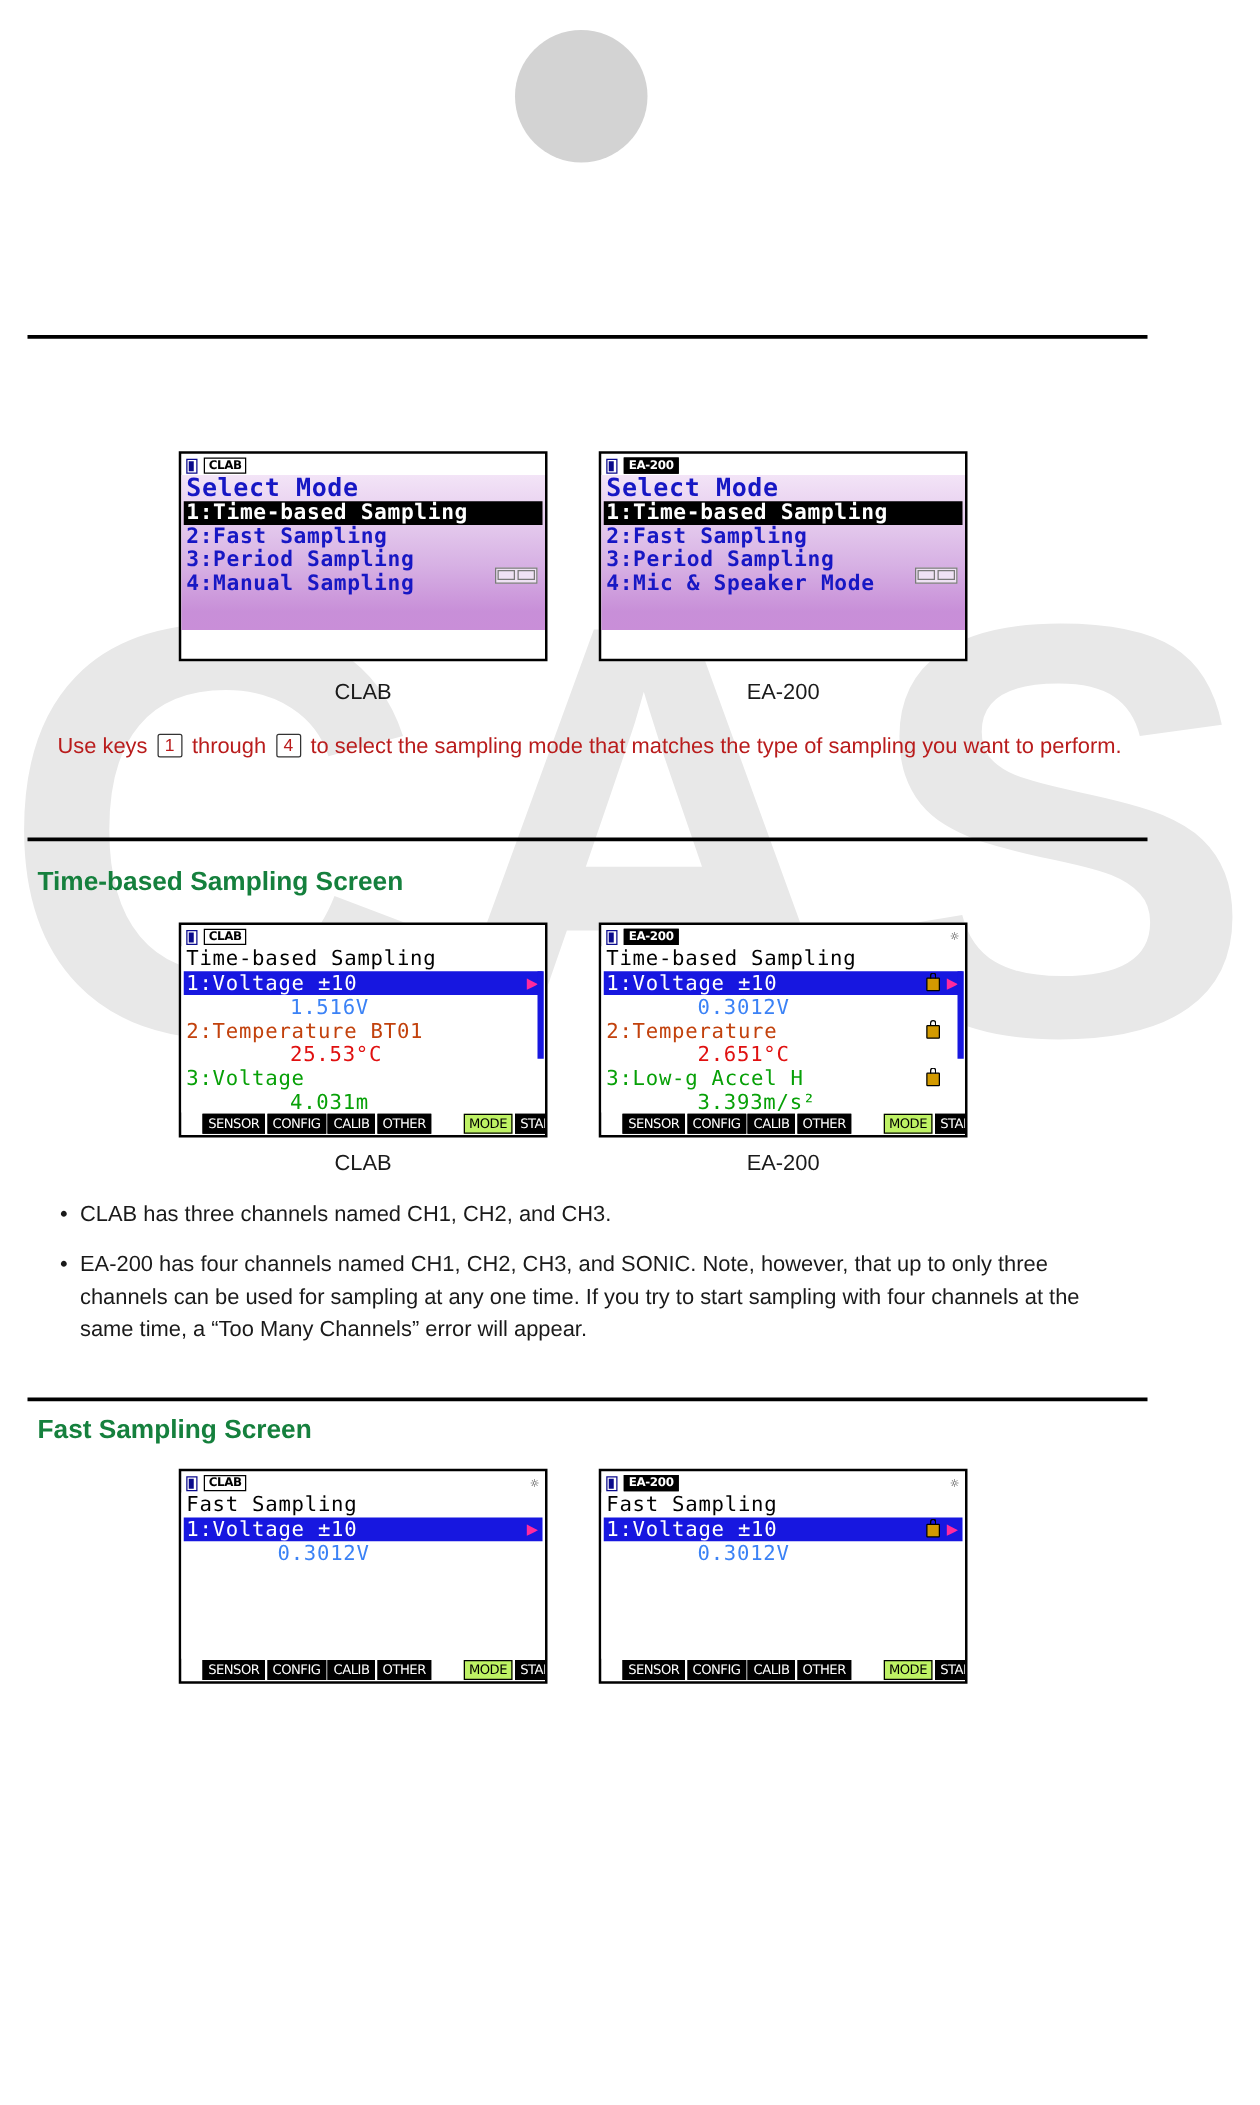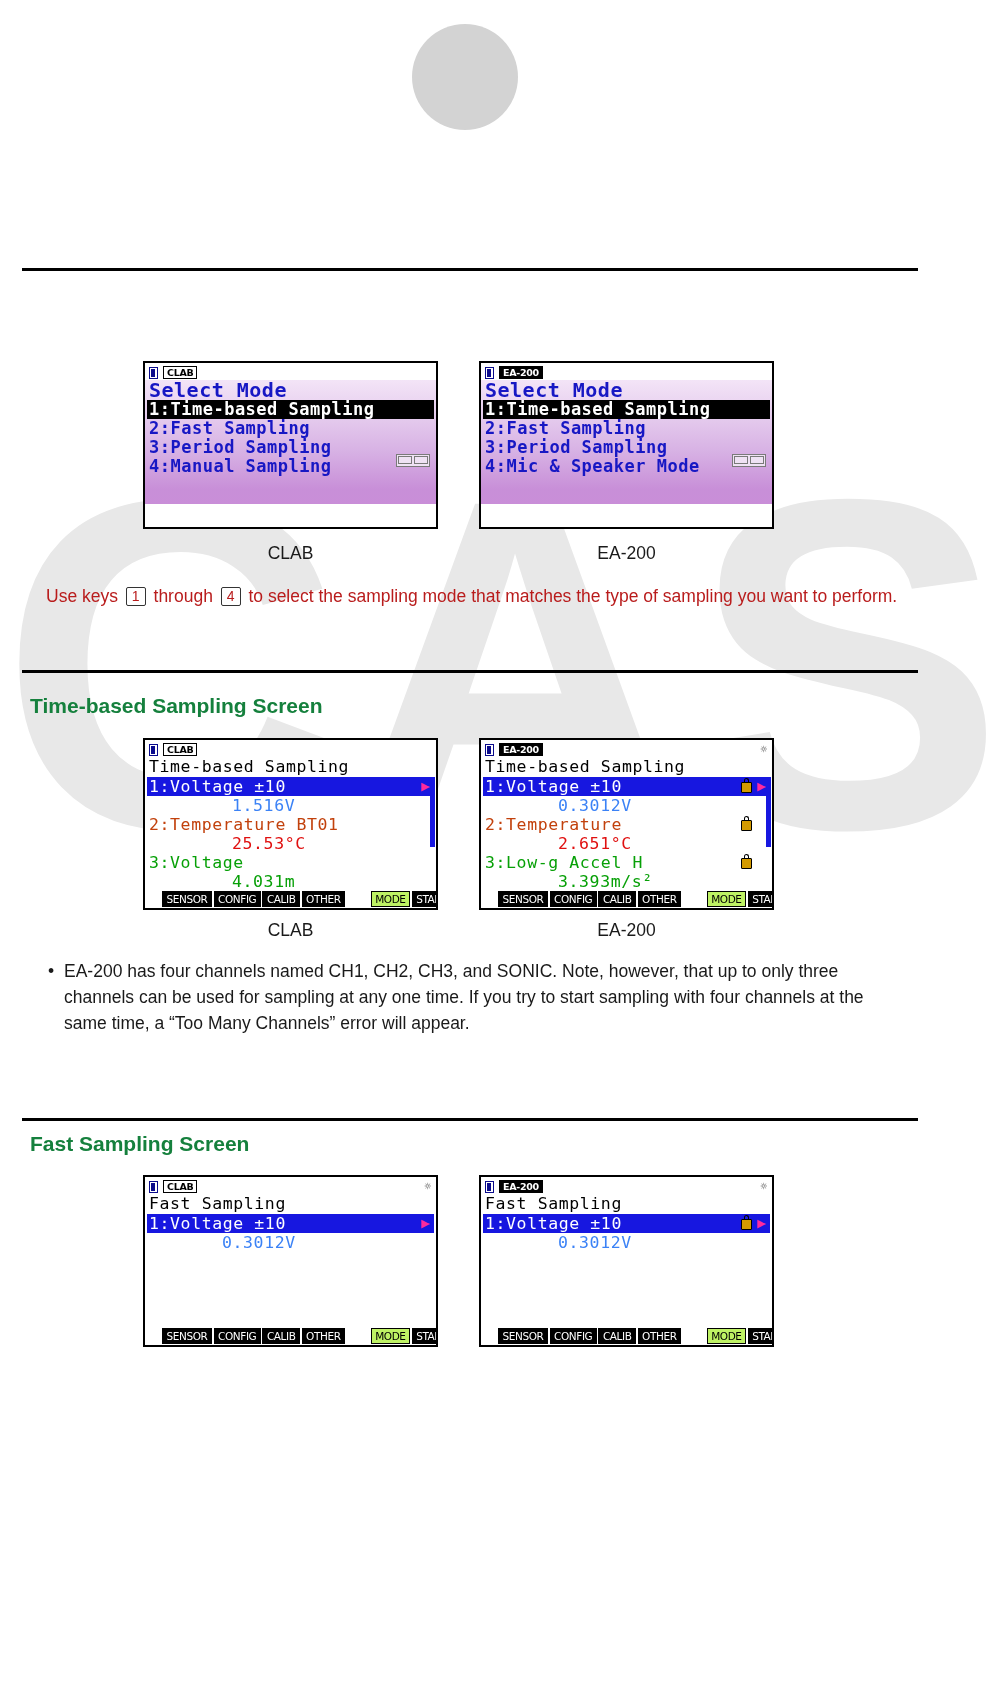--- a/index.html
+++ b/index.html
@@ -461,20 +461,21 @@
     <div class="fkey">CONFIG</div>
     <div class="fkey">CALIB</div>
     <div class="fkey">OTHER</div>
     <div class="fkey light">MODE</div>
     <div class="fkey">START</div>
   </div>
 </div>
 <div class="caption" style="left:479px; top:920px; width:295px;">EA-200</div>
 
 <div class="bullet-list" style="left:46px; top:958px; width:860px;">
+  <div class="bl-item">CLAB has three channels named CH1, CH2, and CH3.</div>
   <div class="bl-item">EA-200 has four channels named CH1, CH2, CH3, and SONIC. Note, however, that up to only three channels can be used for sampling at any one time. If you try to start sampling with four channels at the same time, a “Too Many Channels” error will appear.</div>
 </div>
 
 <div class="section-title t2">Fast Sampling Screen</div>
 
 <div class="screen" style="left:143px; top:1175px; width:295px; height:172px;">
   <div class="statusbar">
     <div class="batt-icon"></div>
     <div class="dev-tag">CLAB</div>
     <div class="sun-icon">☼</div>

